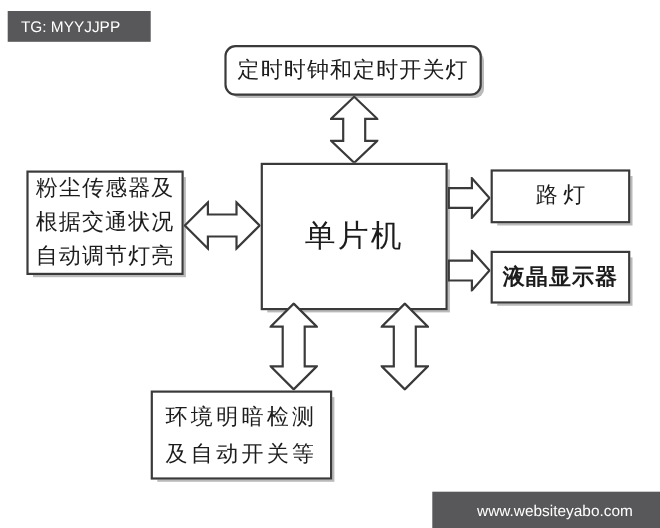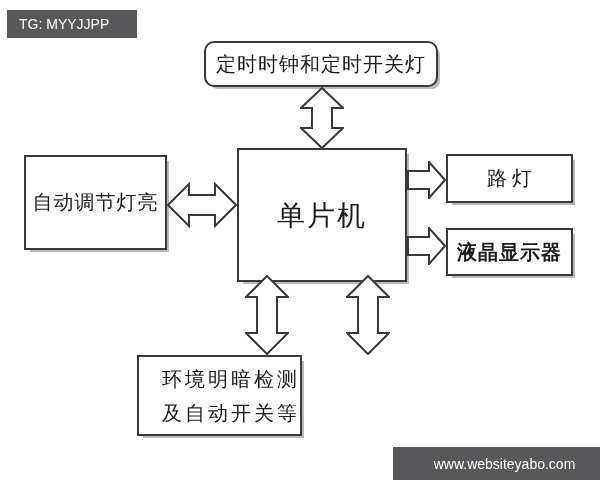--- a/index.html
+++ b/index.html
@@ -35,20 +35,22 @@
     <div class="ln">定时时钟和定时开关灯</div>
   </div>
 
   <div class="arrow" style="left:300px;top:87px;width:44px;height:62px;">
     <svg viewBox="0 0 44 62" preserveAspectRatio="none">
       <polygon points="22,1 43,21 32,21 32,41 43,41 22,61 1,41 12,41 12,21 1,21" fill="#ffffff" stroke="#3a3a3a" stroke-width="2"></polygon>
     </svg>
   </div>
 
   <div class="box" style="left:24px;top:155px;width:143px;height:95px;letter-spacing:1px;">
+    <div class="ln">粉尘传感器及</div>
+    <div class="ln">根据交通状况</div>
     <div class="ln">自动调节灯亮</div>
   </div>
 
   <div class="arrow" style="left:167px;top:182px;width:70px;height:46px;">
     <svg viewBox="0 0 70 46" preserveAspectRatio="none">
       <polygon points="1,23 22,2 22,13 48,13 48,2 69,23 48,44 48,33 22,33 22,44" fill="#ffffff" stroke="#3a3a3a" stroke-width="2"></polygon>
     </svg>
   </div>
 
   <div class="box" style="left:237px;top:148px;width:170px;height:134px;font-size:28px;letter-spacing:2px;">
@@ -80,21 +82,21 @@
       <polygon points="22,1 43,22 32,22 32,58 43,58 22,79 1,58 12,58 12,22 1,22" fill="#ffffff" stroke="#3a3a3a" stroke-width="2"></polygon>
     </svg>
   </div>
 
   <div class="arrow" style="left:346px;top:275px;width:44px;height:80px;">
     <svg viewBox="0 0 44 80" preserveAspectRatio="none">
       <polygon points="22,1 43,22 32,22 32,58 43,58 22,79 1,58 12,58 12,22 1,22" fill="#ffffff" stroke="#3a3a3a" stroke-width="2"></polygon>
     </svg>
   </div>
 
-  <div class="box" style="left:137px;top:355px;width:165px;height:81px;letter-spacing:3px;line-height:34px;align-items:flex-end;">
+  <div class="box" style="left:137px;top:355px;width:165px;height:81px;letter-spacing:3px;line-height:34px;">
     <div class="ln">环境明暗检测</div>
     <div class="ln">及自动开关等</div>
   </div>
 
 
   <div class="badge" style="left:393px;top:447px;width:207px;height:33px;justify-content:center;padding-left:16px;">
     <span>www.websiteyabo.com</span>
   </div>
 
 </div>

